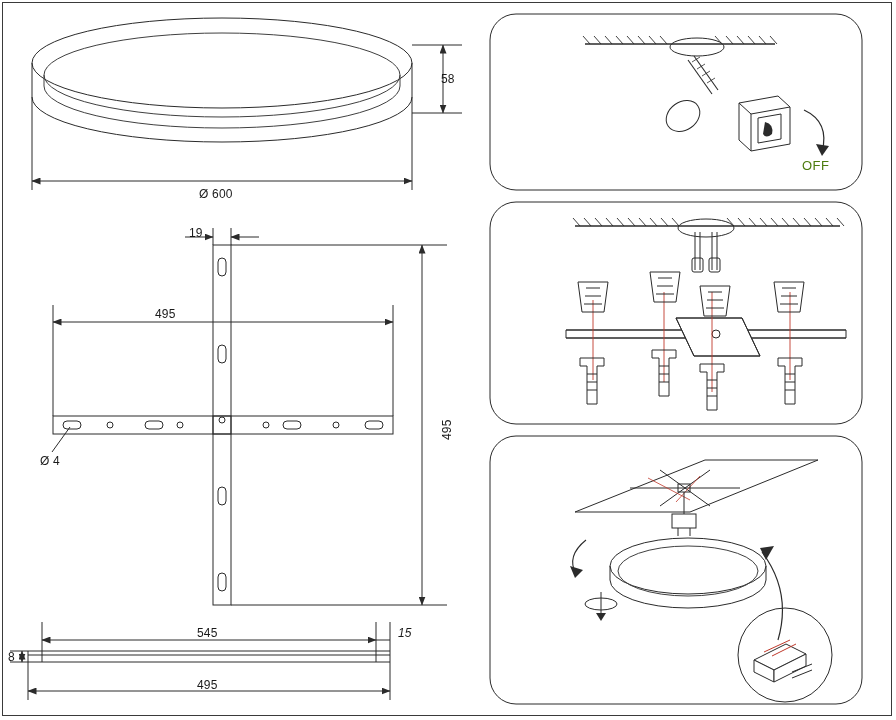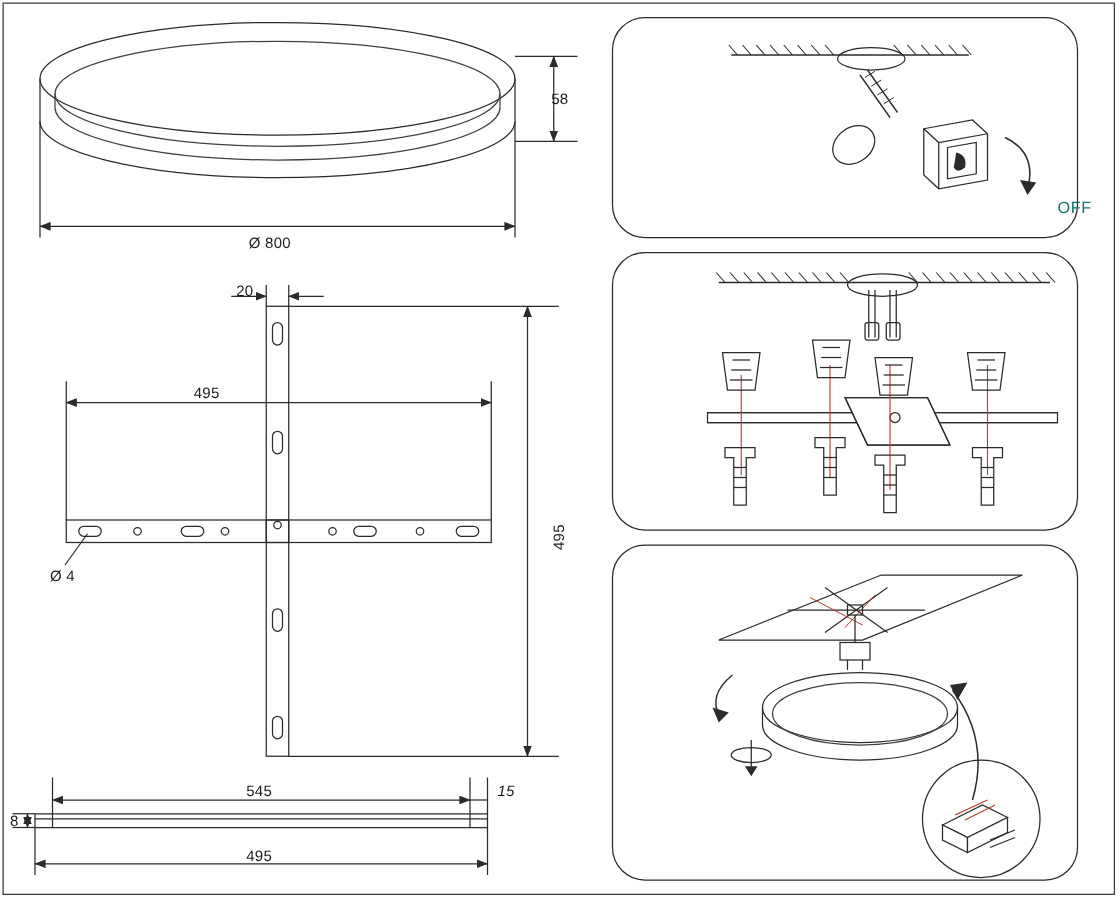--- a/index.html
+++ b/index.html
@@ -43,23 +43,22 @@
     letter-spacing: 0.2px;
   }
   .dim-label.vert {
     transform: rotate(-90deg);
     transform-origin: left top;
   }
   .off-label {
     position: absolute;
     font-family: "Liberation Sans", sans-serif;
     font-size: 13px;
-    color: #0f766e;
+    color: #4d7c0f;
     letter-spacing: 0.5px;
-    margin-left: 44px;
   }
 </style>
 </head>
 <body>
 
 <div id="sheet">
 
   <div class="border-frame"></div>
 
   <svg class="layer" viewBox="0 0 896 720">
@@ -362,23 +361,23 @@
         <path d="M774,670 L806,654 L806,666 L774,682 Z" fill="#ffffff"></path>
         <path d="M764,652 L790,640" stroke="#c0392b"></path>
         <path d="M772,656 L796,644" stroke="#c0392b"></path>
         <path d="M792,672 L812,664"></path>
         <path d="M792,678 L812,670"></path>
       </g>
     </g>
   </svg>
 
   <div class="dim-label" style="left:441px; top:72px;">58</div>
-  <div class="dim-label" style="left:199px; top:187px;">Ø 800</div>
-
-  <div class="dim-label" style="left:189px; top:226px;">20</div>
+  <div class="dim-label" style="left:199px; top:187px;">Ø 600</div>
+
+  <div class="dim-label" style="left:189px; top:226px;">19</div>
   <div class="dim-label" style="left:155px; top:307px;">495</div>
   <div class="dim-label vert" style="left:440px; top:440px;">495</div>
   <div class="dim-label" style="left:40px; top:454px;text-align:center;">Ø 4</div>
 
   <div class="dim-label" style="left:197px; top:626px;">545</div>
   <div class="dim-label" style="left:398px; top:626px;font-style:italic;">15</div>
   <div class="dim-label" style="left:8px; top:650px;">8</div>
   <div class="dim-label" style="left:197px; top:678px;">495</div>
 
   <div class="off-label" style="left:802px; top:158px;">OFF</div>

